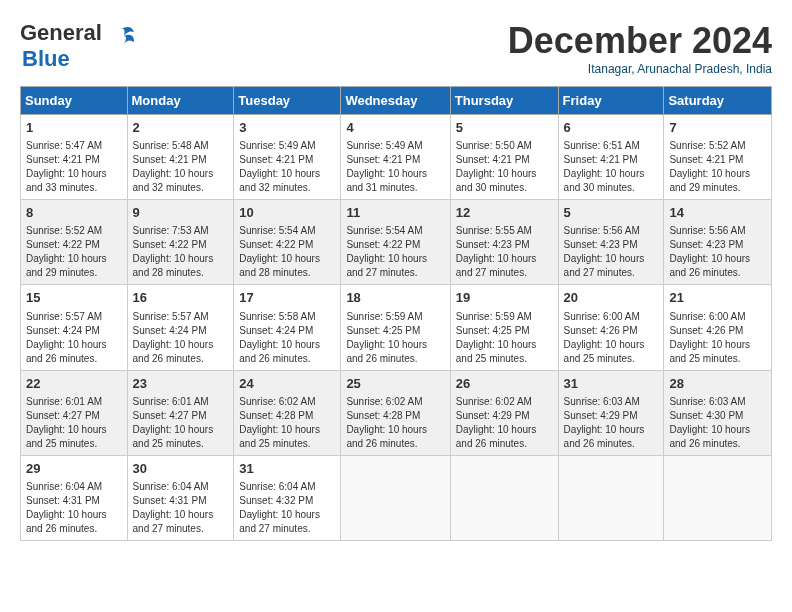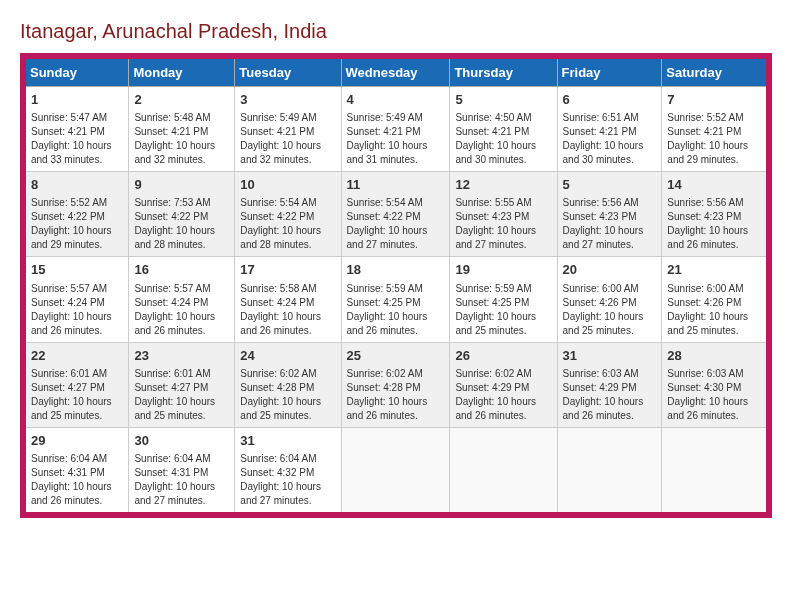--- a/index.html
+++ b/index.html
@@ -23,27 +23,27 @@
     }
     .title-area {
       text-align: right;
     }
     .month-title {
       font-size: 36px;
       font-weight: bold;
       color: #333;
     }
     .location-title {
-      font-size: 20px;
-      color: #7f1d1d;
+      font-size: 12px;
+      color: #0c4a6e;
     }
     .calendar {
       width: 100%;
       border-collapse: collapse;
-      border: 6px solid #be185d;
+      border: 1px solid #be185d;
     }
     .calendar th {
       background-color: #1a6ab5;
       color: #fff;
       font-size: 13px;
       font-weight: bold;
       padding: 6px 4px;
       text-align: left;
       border: 1px solid #aaa;
     }
@@ -68,21 +68,34 @@
       margin-bottom: 2px;
     }
     .empty-cell {
       background: #f9f9f9 !important;
     }
   </style>
 </head>
 <body>
 
 <div class="header-area">
+  <div class="logo">
+    <div style="display:flex; align-items:center; gap:2px;">
+      <div>
+        <span style="font-size:22px; font-weight:bold; color:#333;">General</span><br>
+        <span style="font-size:22px; font-weight:bold; color:#1a6ab5; margin-left:2px;">Blue</span>
+      </div>
+      <svg width="30" height="35" viewBox="0 0 30 35" style="margin-left:2px; margin-top:-10px;">
+        <path d="M15 5 Q25 0 28 8 Q22 6 18 12 Q20 3 15 5Z" fill="#1a6ab5"></path>
+        <path d="M18 12 Q28 8 28 18 Q22 14 18 20 Q22 12 18 12Z" fill="#1a6ab5"></path>
+      </svg>
+    </div>
+  </div>
   <div class="title-area">
+    <div class="month-title">December 2024</div>
     <div class="location-title">Itanagar, Arunachal Pradesh, India</div>
   </div>
 </div>
 
 <table class="calendar">
   <thead>
     <tr>
     <th>Sunday</th>
         <th>Monday</th>
         <th>Tuesday</th>
@@ -113,21 +126,21 @@
           <div>Daylight: 10 hours and 32 minutes.</div>
         </td>
         <td>
           <span class="day-num">4</span>
           <div>Sunrise: 5:49 AM</div>
           <div>Sunset: 4:21 PM</div>
           <div>Daylight: 10 hours and 31 minutes.</div>
         </td>
         <td>
           <span class="day-num">5</span>
-          <div>Sunrise: 4:50 AM</div>
+          <div>Sunrise: 5:50 AM</div>
           <div>Sunset: 4:21 PM</div>
           <div>Daylight: 10 hours and 30 minutes.</div>
         </td>
         <td>
           <span class="day-num">6</span>
           <div>Sunrise: 6:51 AM</div>
           <div>Sunset: 4:21 PM</div>
           <div>Daylight: 10 hours and 30 minutes.</div>
         </td>
         <td>

